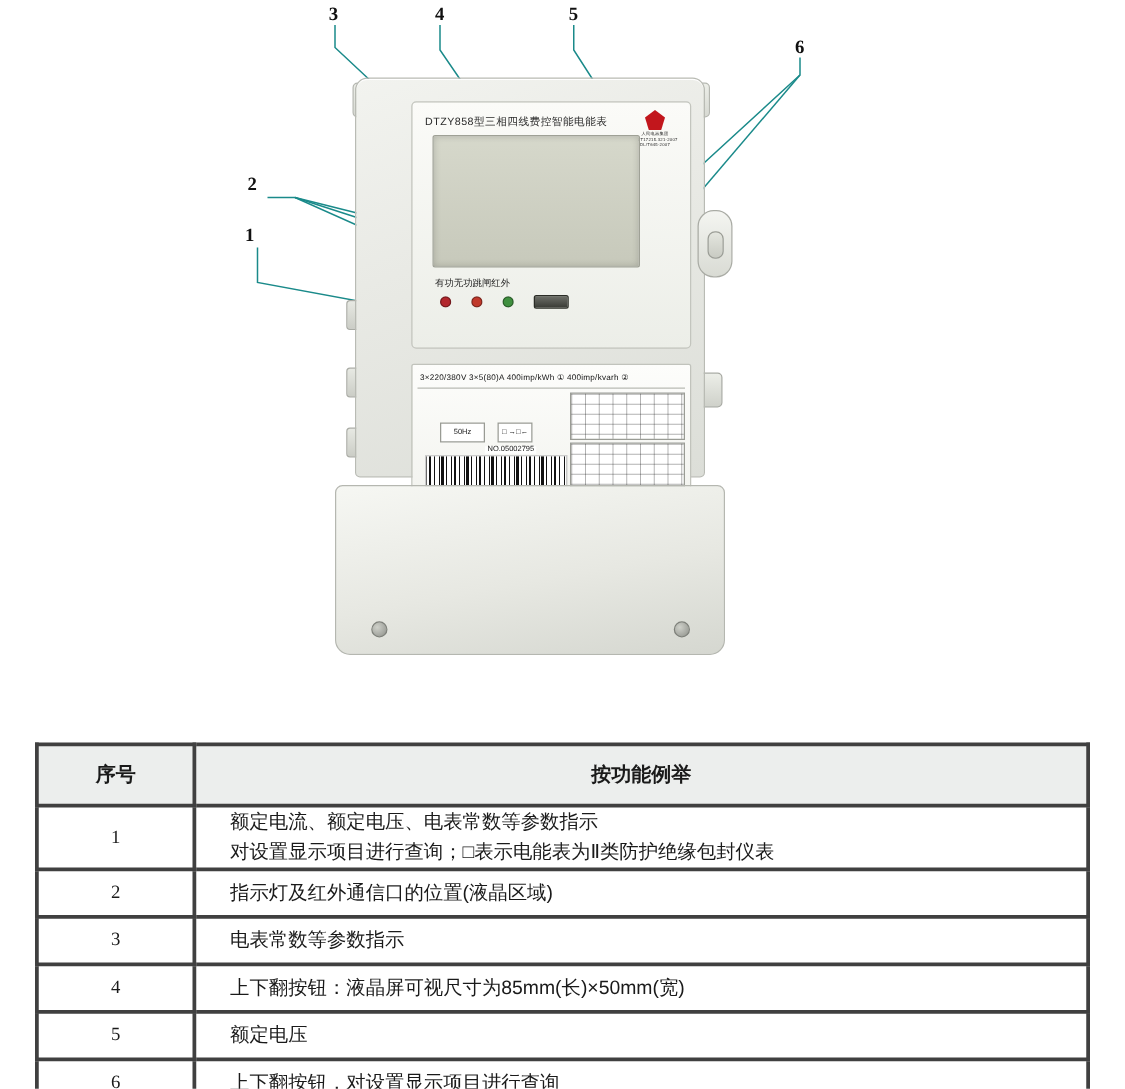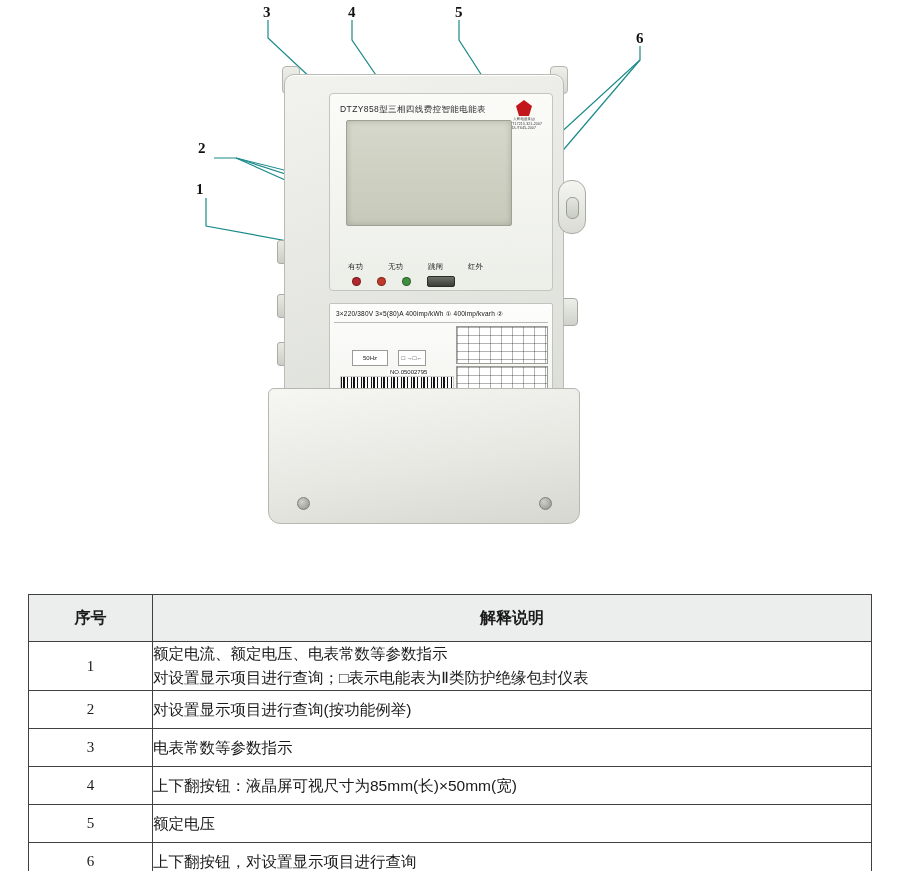--- a/index.html
+++ b/index.html
@@ -42,21 +42,21 @@
   .meter {
     position: absolute;
     left: 268px;
     top: 62px;
     width: 310px;
     height: 460px;
   }
   
   .shell-top {
     position: absolute;
-    left: 16px; top: 12px;
+    left: 16px; top: 0;
     width: 278px; height: 318px;
     background: linear-gradient(160deg,#f2f3ef 0%, #e9eae5 40%, #dcded8 100%);
     border: 1px solid #b9bbb4;
     border-radius: 10px 10px 4px 4px;
     box-shadow: inset 0 1px 0 #ffffff;
   }
   
   .tab {
     position: absolute;
     width: 16px; height: 26px;
@@ -114,25 +114,24 @@
     box-shadow: inset 0 0 6px rgba(0,0,0,0.18);
   }
   .led-row {
     position: absolute;
     left: 14px; top: 140px;
     width: 196px;
     height: 46px;
   }
   .led-labels {
     display: flex;
-    gap: 25px;
+    gap: 0;
     font-size: 7.5px;
     color: #222;
     padding-left: 4px;
-    margin-top: 28px;
   }
   .led-dots {
     display: flex;
     gap: 16px;
     padding-left: 8px;
     margin-top: 4px;
     align-items: center;
   }
   .dot {
     width: 7px; height: 7px;
@@ -321,42 +320,42 @@
     top: 594px;
     width: 844px;
   }
   table.spec {
     width: 100%;
     border-collapse: collapse;
     font-family: "Liberation Sans", sans-serif;
   }
   table.spec th,
   table.spec td {
-    border: 1px solid #404040;
+    border: 3px solid #404040;
     padding: 0;
   }
   table.spec thead th {
     background: #eceeed;
     font-size: 16px;
     font-weight: 700;
     height: 46px;
     text-align: center;
   }
   td.num {
     width: 123px;
     text-align: center;
     font-size: 15px;
     font-family: "Liberation Serif", serif;
   }
   td.desc {
     padding: 7px 0 7px 24px;
     font-size: 15.5px;
     line-height: 1.55;
   }
-  td.desc .l { display: block; white-space: nowrap; }
+  td.desc .l { display: block; white-space: nowrap; margin-left: 27px; }
   .rowh { height: 38px; }
 </style>
 </head>
 <body>
 
 <div id="diagram">
 
   <svg id="leaderSvg" viewBox="0 0 900 590">
     <g stroke="#1a8a8a" stroke-width="1.2" fill="none">
 
@@ -456,35 +455,35 @@
       <div class="screw s2"></div>
     </div>
   </div>
 </div>
 
 <div id="table-wrap">
   <table class="spec">
     <thead>
       <tr>
         <th class="num">序号</th>
-        <th>解释说明</th>
+        <th>按功能例举</th>
       </tr>
     </thead>
     <tbody>
       <tr>
         <td class="num">1</td>
         <td class="desc">
           <span class="l">额定电流、额定电压、电表常数等参数指示</span>
           <span class="l">对设置显示项目进行查询；□表示电能表为Ⅱ类防护绝缘包封仪表</span>
         </td>
       </tr>
       <tr class="rowh">
         <td class="num">2</td>
         <td class="desc">
-          <span class="l">对设置显示项目进行查询(按功能例举)</span>
+          <span class="l">指示灯及红外通信口的位置(液晶区域)</span>
         </td>
       </tr>
       <tr class="rowh">
         <td class="num">3</td>
         <td class="desc">
           <span class="l">电表常数等参数指示</span>
         </td>
       </tr>
       <tr class="rowh">
         <td class="num">4</td>

